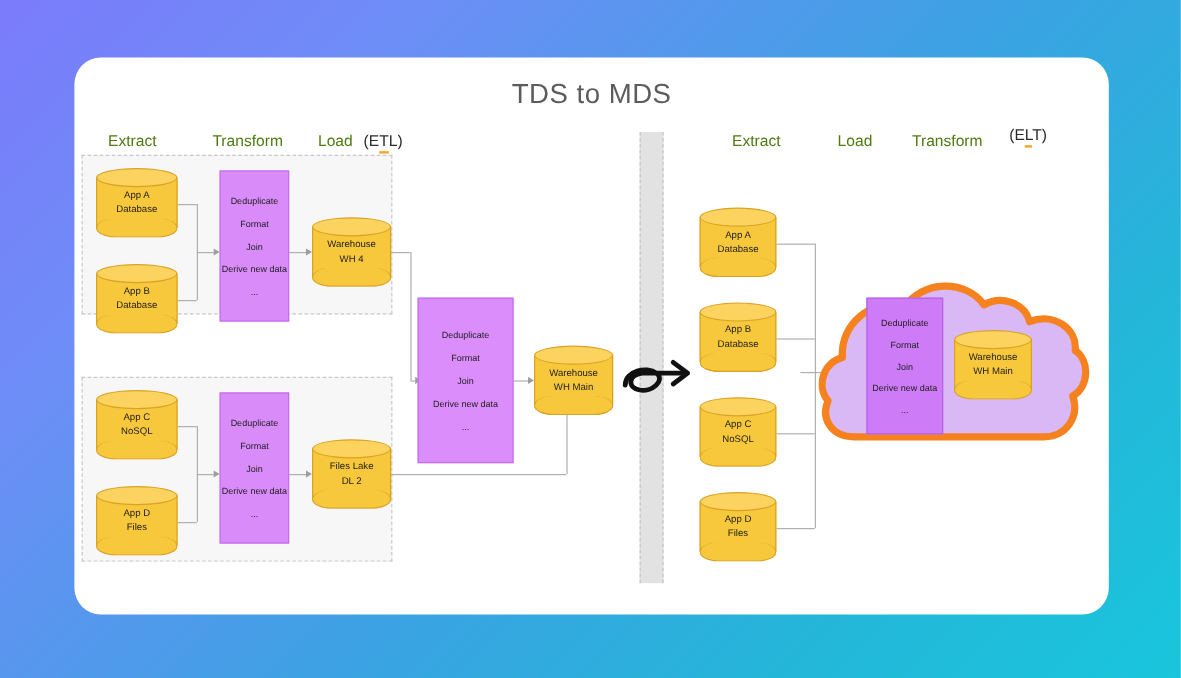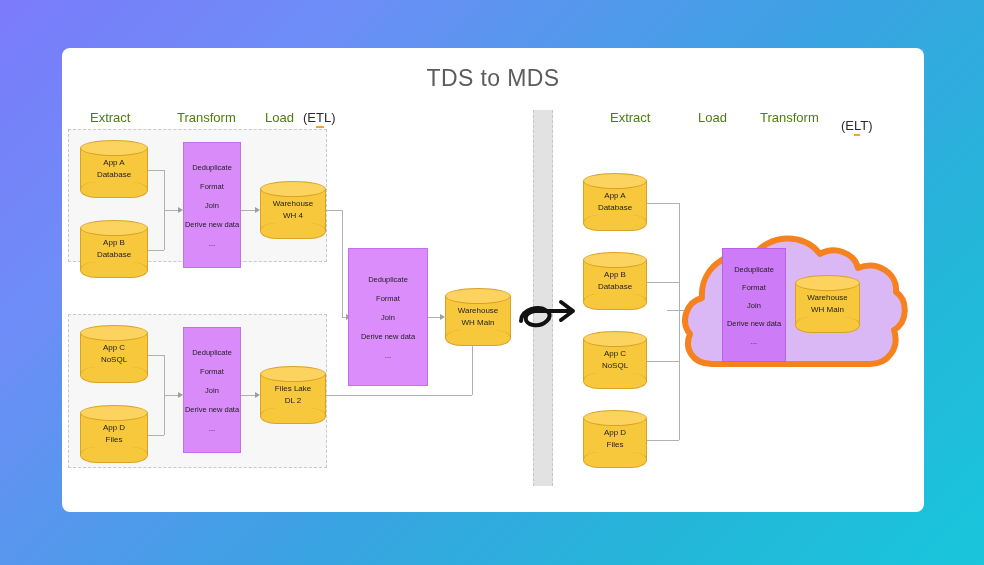--- a/index.html
+++ b/index.html
@@ -10,21 +10,21 @@
   }
   body {
     background: linear-gradient(135deg, #7B7BFB 0%, #6E8DF7 22%, #3BA3E3 55%, #24B6D9 78%, #19C6DC 100%);
     position: relative;
   }
   #card {
     position: absolute;
     left: 62px; top: 48px;
     width: 862px; height: 464px;
     background: #ffffff;
-    border-radius: 8px;
+    border-radius: 22px;
     overflow: hidden;
   }
   #title {
     position: absolute;
     left: 0; top: 17px; width: 100%;
     text-align: center;
     font-size: 23px;
     color: #5c5c5c;
     letter-spacing: 0.4px;
   }
@@ -263,21 +263,21 @@
   <div id="divider"></div>
 
   <svg style="position:absolute; left:455px; top:245px; width:70px; height:50px;" viewBox="0 0 70 50">
     <path d="M4 28 C4 16, 22 12, 30 18 C38 24, 26 34, 16 32 C6 30, 6 20, 18 18 L52 18" fill="none" stroke="#111" stroke-width="4" stroke-linecap="round" stroke-linejoin="round"></path>
     <path d="M44 9 L56 18 L44 27" fill="none" stroke="#111" stroke-width="4" stroke-linecap="round" stroke-linejoin="round"></path>
   </svg>
 
   <div class="stage-label" style="left:548px; top:62px;">Extract</div>
   <div class="stage-label" style="left:636px; top:62px;">Load</div>
   <div class="stage-label" style="left:698px; top:62px;">Transform</div>
-  <div class="paren-label" style="left:779px; top:70px;"><span>(E</span><span class="ul">L</span><span>T)</span></div>
+  <div class="paren-label" style="left:779px; top:57px;"><span>(E</span><span class="ul">L</span><span>T)</span></div>
 
   <div class="cyl" style="left:521px; top:125px; width:64px; height:58px;">
     <div class="body"></div>
       <div class="bot"></div>
       <div class="top"></div>
     <div class="lbl">
         <span>App A</span>
         <span>Database</span>
       </div>
   </div>

